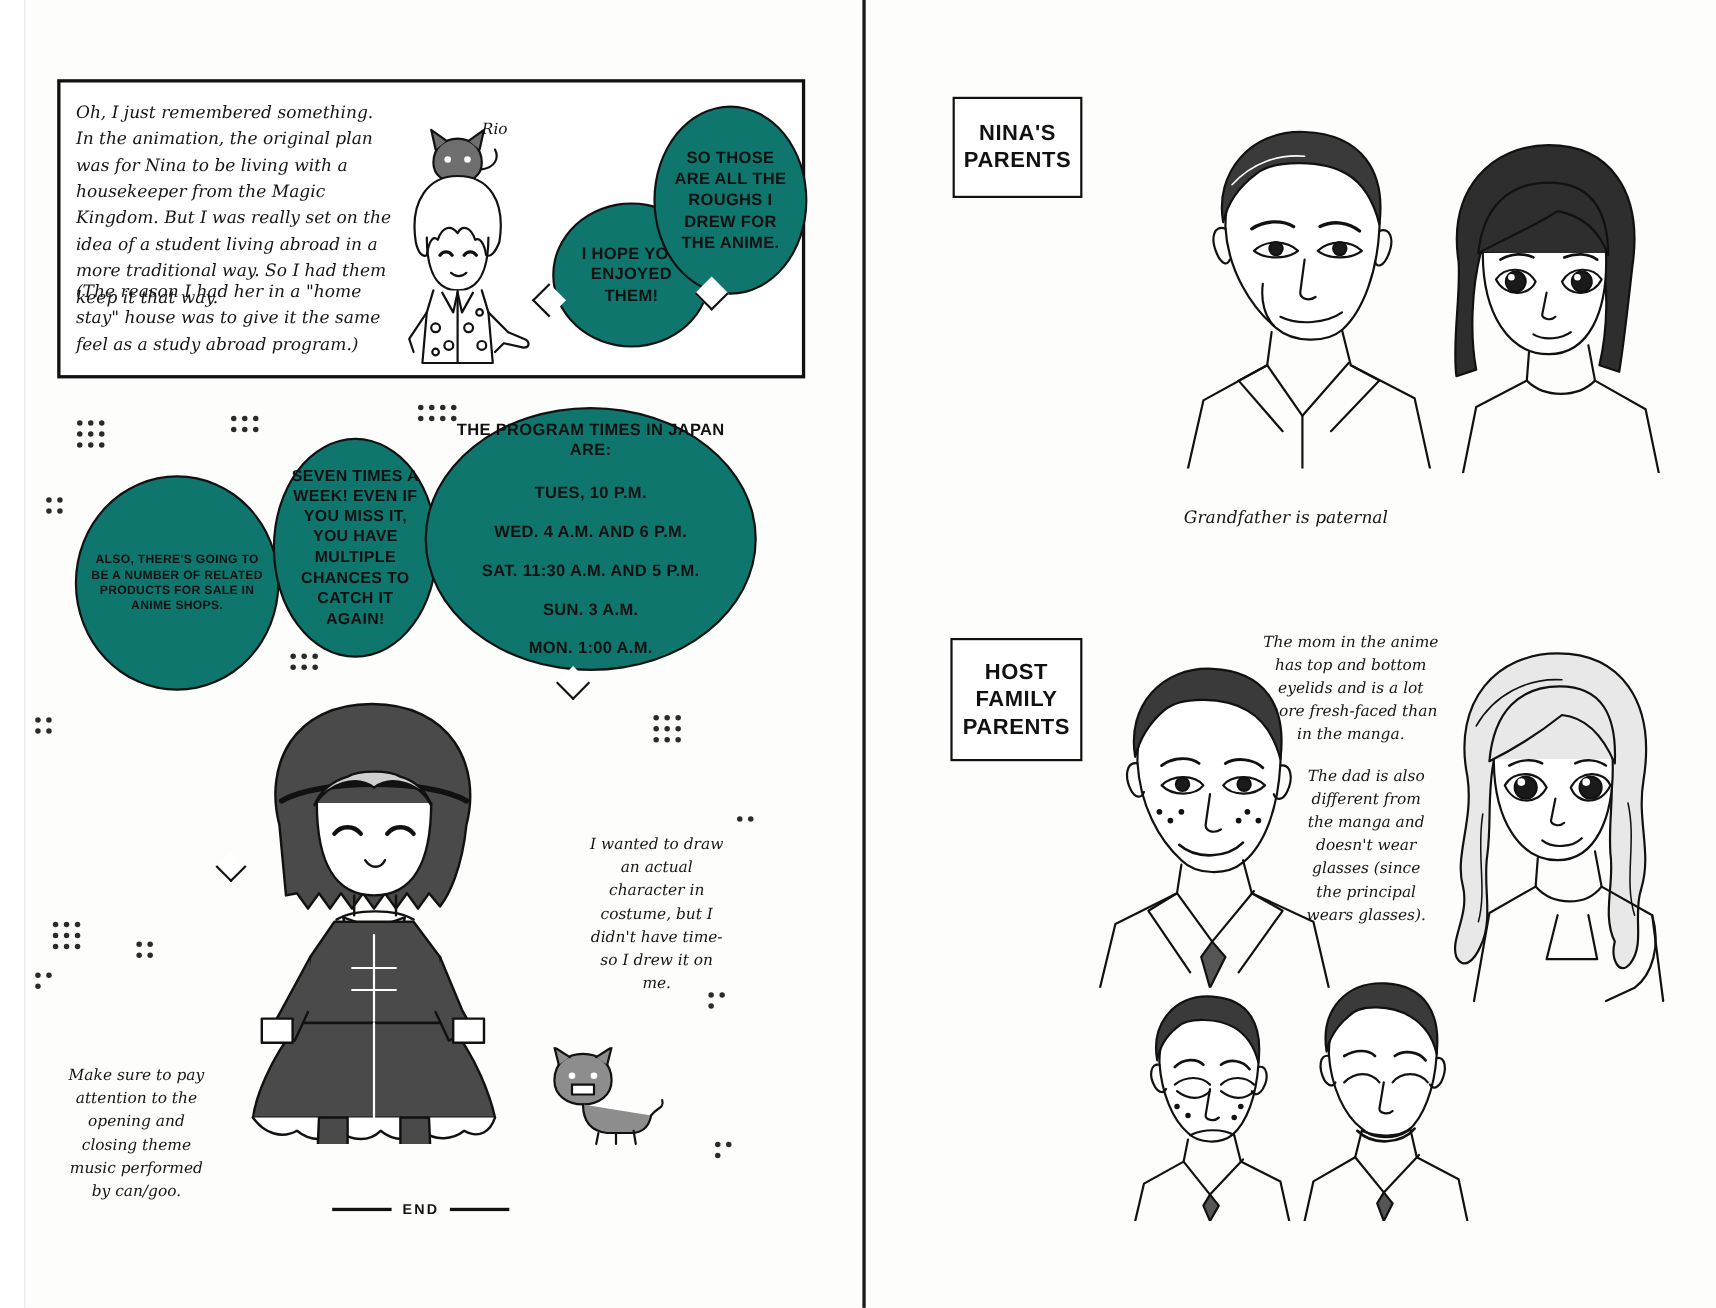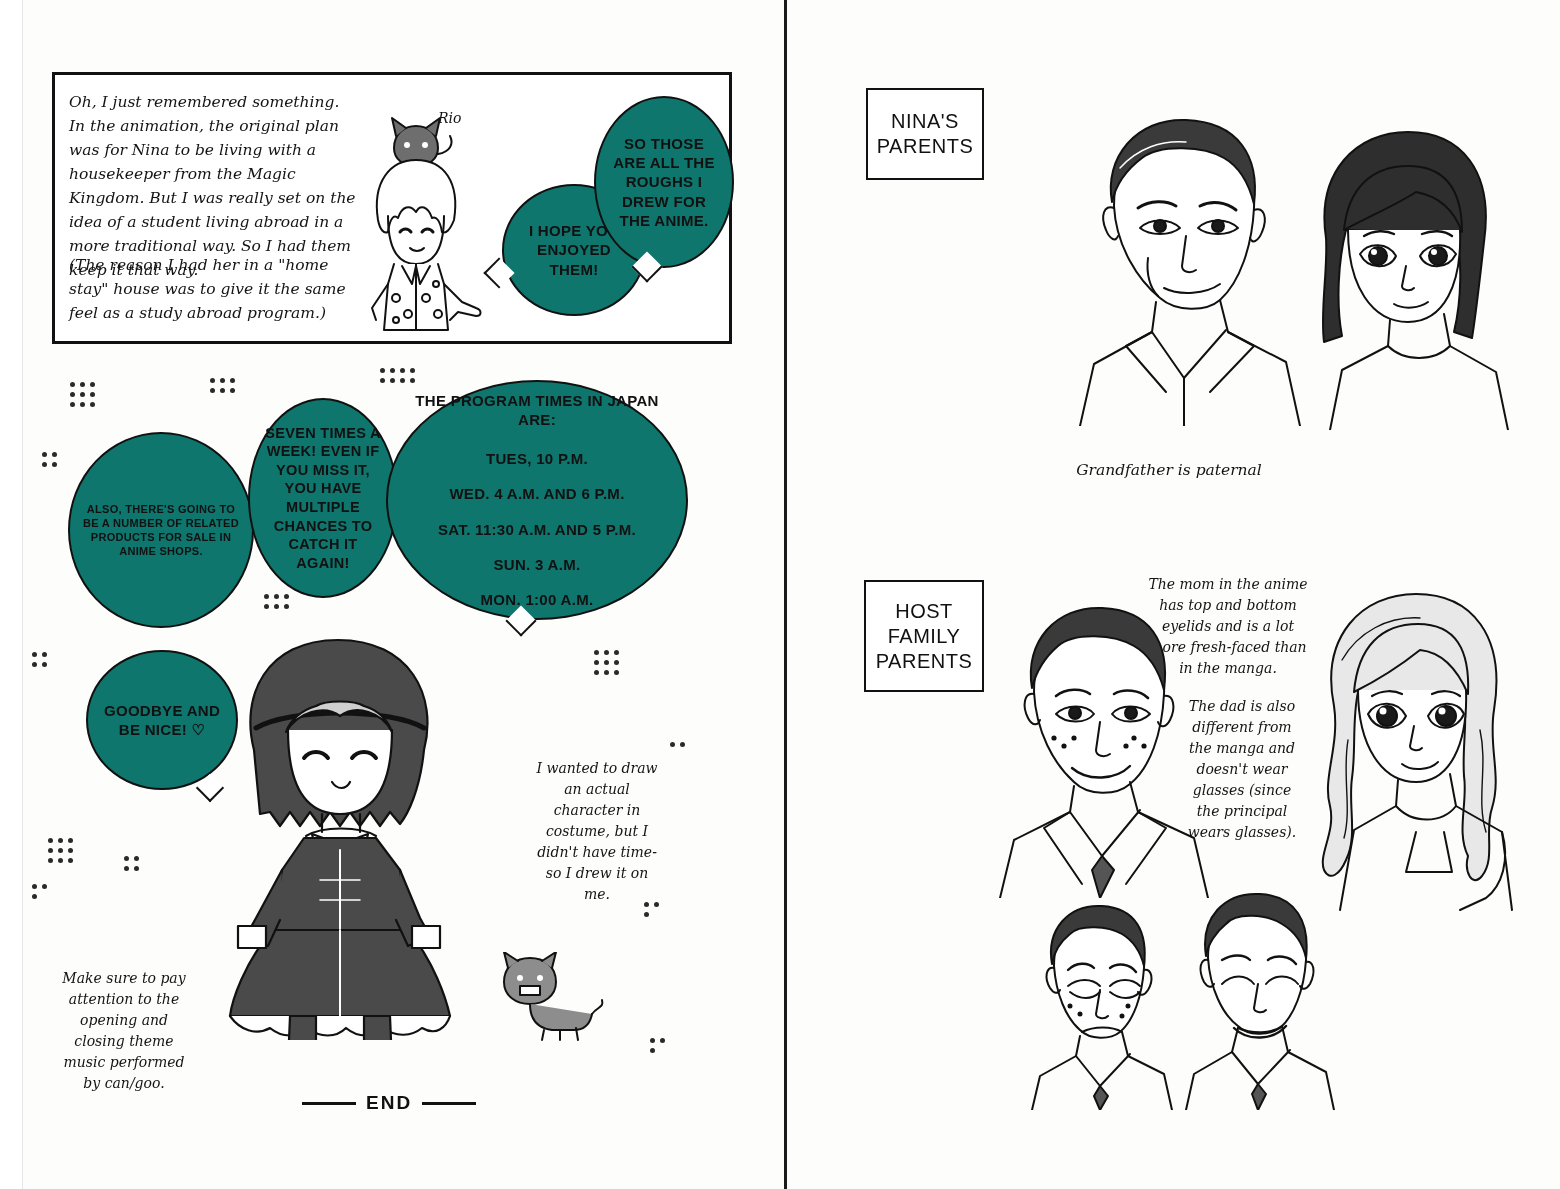--- a/index.html
+++ b/index.html
@@ -48,21 +48,21 @@
   }
   .label-box {
     position: absolute;
     border: 2px solid #111;
     background: #fff;
     box-sizing: border-box;
     display: flex;
     align-items: center;
     justify-content: center;
     text-align: center;
-    font-weight: normal;
+    font-weight: bold;
     letter-spacing: 0.5px;
     line-height: 1.25;
     font-size: 20px;
   }
 
   
   .hand {
     font-family: "DejaVu Serif", serif;
     font-style: italic;
     font-size: 15.5px;
@@ -118,21 +118,21 @@
   .art { position: absolute; }
   .art svg { display: block; }
 
   
   .end-rule {
     position: absolute;
     display: flex;
     align-items: center;
     gap: 10px;
     font-weight: bold;
-    font-size: 19px;
+    font-size: 13px;
     letter-spacing: 2px;
   }
   .end-rule .ln {
     display: block;
     width: 54px;
     height: 3px;
     background: #111;
   }
 
   .caption-center {
@@ -197,31 +197,30 @@
   <div class="balloon" style="left:488px; top:184px; width:144px; height:132px;">I HOPE YOU ENJOYED THEM!</div>
   <div class="tail" style="left:474px; top:262px; width:20px; height:20px; transform:rotate(135deg);"></div>
 
   <div class="balloon" style="left:580px; top:96px; width:140px; height:172px;">SO THOSE ARE ALL THE ROUGHS I DREW FOR THE ANIME.</div>
   <div class="tail" style="left:622px; top:256px; width:20px; height:20px; transform:rotate(45deg);"></div>
 
   <div class="balloon" style="left:54px; top:432px; width:186px; height:196px; font-size:11px;">ALSO, THERE'S GOING TO BE A NUMBER OF RELATED PRODUCTS FOR SALE IN ANIME SHOPS.</div>
 
   <div class="balloon" style="left:234px; top:398px; width:150px; height:200px; font-size:14.5px;">SEVEN TIMES A WEEK! EVEN IF YOU MISS IT, YOU HAVE MULTIPLE CHANCES TO CATCH IT AGAIN!</div>
 
-  <div class="balloon" style="left:372px; top:380px; width:302px; height:240px; flex-direction:column; font-size:15px;gap:16px;">
+  <div class="balloon" style="left:372px; top:370px; width:302px; height:240px; flex-direction:column; font-size:15px;gap:16px;">
     <div style="margin-bottom:4px;">THE PROGRAM TIMES IN JAPAN ARE:</div>
     <div>TUES, 10 P.M.</div>
     <div>WED. 4 A.M. AND 6 P.M.</div>
     <div>SAT. 11:30 A.M. AND 5 P.M.</div>
     <div>SUN. 3 A.M.</div>
     <div>MON. 1:00 A.M.</div>
   </div>
   <div class="tail" style="left:496px; top:610px; width:20px; height:20px; transform:rotate(45deg);"></div>
 
-  <div class="balloon" style="left:72px; top:650px; width:152px; height:140px; font-size:15px;">GOODBYE AND BE NICE! ♡</div>
   <div class="tail" style="left:186px; top:778px; width:18px; height:18px; transform:rotate(45deg);"></div>
 
   <div class="art" style="left:180px; top:600px;">
     <svg width="290" height="440" viewBox="0 0 290 440">
       <g fill="none" stroke="#111" stroke-width="2.2" stroke-linecap="round" stroke-linejoin="round">
 
         <path d="M60 150 C46 96 72 40 144 40 C216 40 244 96 230 150 C226 190 214 214 206 224
                  L196 212 L186 226 L176 212 L166 226 L156 212 L146 226 L136 212 L126 226
                  L116 212 L106 226 L96 212 L86 226 L76 212 L66 214 Z" fill="#4a4a4a" stroke="#111"></path>
 

